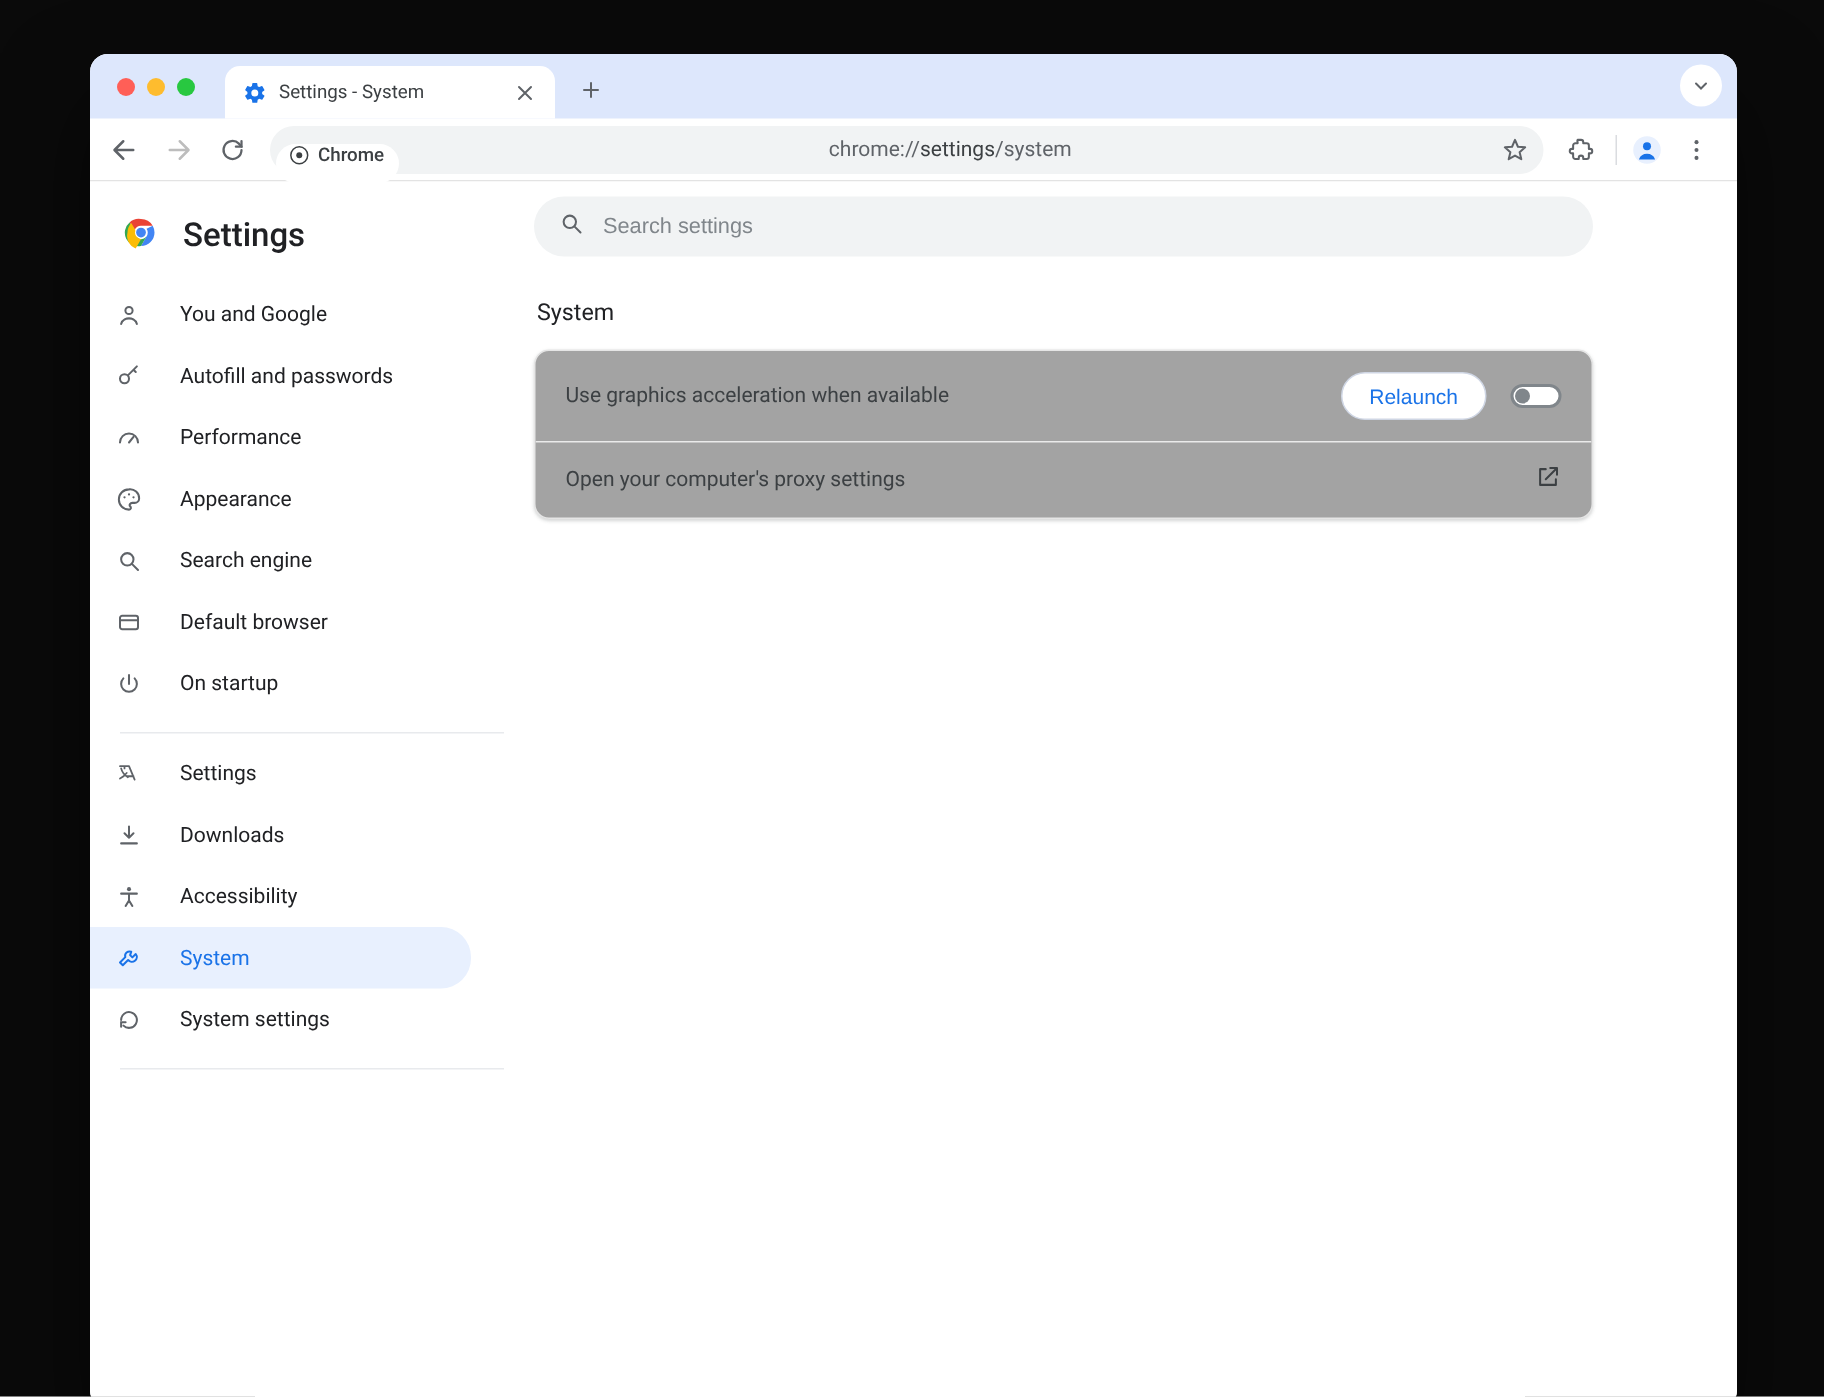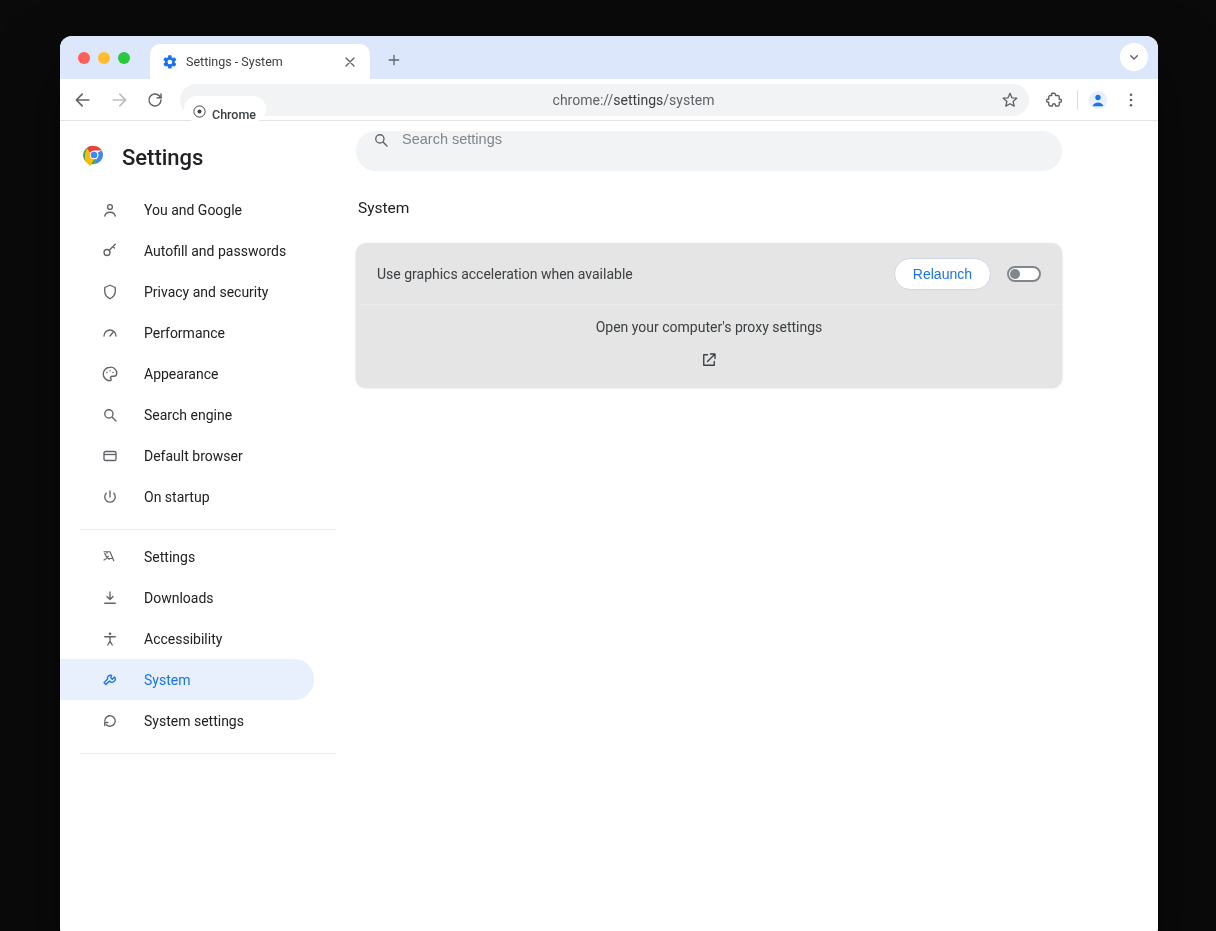--- a/index.html
+++ b/index.html
@@ -92,21 +92,21 @@
     align-items:center;
     padding:0 10px 0 4px;
     margin: 0 6px;
     gap:8px;
   }
   .chip {
     background:#fff;
     border-radius:14px;
     height:26px;
     display:flex;
-    align-items:flex-end;
+    align-items:flex-start;
     gap:5px;
     padding:0 10px 0 8px;
     font-size:12.5px;
     font-weight:500;
     color:#3c4043;
     margin-top:18px;
   }
   .chip svg { width:15px; height:15px; }
   .url { font-size:14px; color:#3c4043; flex:1;text-align:center; }
   .url .path { color:#5f6368; }
@@ -137,21 +137,21 @@
     padding: 12px 20px 18px 22px;
   }
   .settings-header .title {
     font-size:22px; font-weight:500; color:#202124;
   }
   .nav-group { padding-bottom:6px; }
   .nav-sep { height:1px; background:#e8eaed; margin: 6px 20px 6px 20px; }
   .nav-item {
     display:flex; align-items:center;
     height:41px;
-    padding-left: 40px;
+    padding-left: 16px;
     gap: 24px;
     font-size:14px; color:#202124;
     cursor:pointer;
     border-radius: 0 20px 20px 0;
     margin-right: 42px;
     position:relative;
   }
   .nav-item.hover { background:#d5d7da; margin-right:42px;}
   .nav-item.active { background:#e8f0fe; color:#1a73e8; }
   .nav-item.active .nav-icon svg { stroke:#1a73e8; fill:#1a73e8; }
@@ -164,42 +164,41 @@
   }
   .searchwrap {
     padding: 2px 0 22px 0;
   }
   .settings-search {
     width: 706px;
     height:40px;
     background:#f1f3f4;
     border-radius:40px;
     display:flex;
-    align-items:flex-start;
+    align-items:center;
     padding:0 16px;
     gap:12px;
     color:#5f6368;
   }
   .settings-search input {
     border:none; background:transparent; outline:none;
     font-size:14.5px; flex:1; color:#202124;
   }
   .settings-search input::placeholder { color:#80868b; }
   .section-title {
     font-size:15.5px; color:#202124; font-weight:400;
     padding: 6px 0 16px 2px;
   }
   .card {
     width:706px;
     border:1px solid #e5e5e5;
     border-radius:10px;
     box-shadow: 0 1px 2px rgba(60,64,67,0.12), 0 1px 3px rgba(60,64,67,0.1);
-    background:#e5e5e5;
+    background:#a3a3a3;
     overflow:hidden;
-    margin-top:10px;
   }
   .row {
     display:flex; align-items:center;
     padding: 14px 20px;
     gap:16px;
     font-size:14px; color:#3c4043;
   }
   .row + .row { border-top:1px solid #eaeaea; }
   .row .label { flex:1; }
   .pillbtn {
@@ -218,21 +217,21 @@
     position:relative;
     cursor:pointer;
     background:#fff;
   }
   .toggle::after {
     content:"";
     position:absolute; left:1px; top:1px;
     width:10px; height:10px; border-radius:50%;
     background:#80868b;
   }
-  .row.clickable { cursor:pointer;flex-direction:column; }
+  .row.clickable { cursor:pointer; }
   .ol-icon { color:#5f6368; }
 
   
   .icon16 { width:16px; height:16px; }
   .icon18 { width:18px; height:18px; }
   .icon20 { width:20px; height:20px; }
 </style>
 </head>
 <body>
 
@@ -364,28 +363,20 @@
               <svg viewBox="0 0 24 24" class="icon18">
                 <circle cx="8" cy="14" r="4" fill="none" stroke="#5f6368" stroke-width="1.8"></circle>
                 <path d="M11 11l8-8m-3 3l2 2" fill="none" stroke="#5f6368" stroke-width="1.8" stroke-linecap="round"></path>
               </svg>
             </span>
           <span>Autofill and passwords</span>
         </div>
         <div class="nav-item">
           <span class="nav-icon">
               <svg viewBox="0 0 24 24" class="icon18">
-                <path d="M12 3l7 3v5c0 5-3 8-7 10-4-2-7-5-7-10V6z" fill="none" stroke="#5f6368" stroke-width="1.8" stroke-linejoin="round"></path>
-              </svg>
-            </span>
-          <span>Privacy and security</span>
-        </div>
-        <div class="nav-item">
-          <span class="nav-icon">
-              <svg viewBox="0 0 24 24" class="icon18">
                 <path d="M4 16a8 8 0 1 1 16 0" fill="none" stroke="#5f6368" stroke-width="1.8" stroke-linecap="round"></path>
                 <path d="M12 16l4-5" stroke="#5f6368" stroke-width="1.8" stroke-linecap="round"></path>
               </svg>
             </span>
           <span>Performance</span>
         </div>
         <div class="nav-item">
           <span class="nav-icon">
               <svg viewBox="0 0 24 24" class="icon18">
                 <path d="M12 3a9 9 0 1 0 0 18c2 0 2-2 1-3s0-3 2-3h2a4 4 0 0 0 4-4 8 8 0 0 0-9-8z" fill="none" stroke="#5f6368" stroke-width="1.8"></path>

